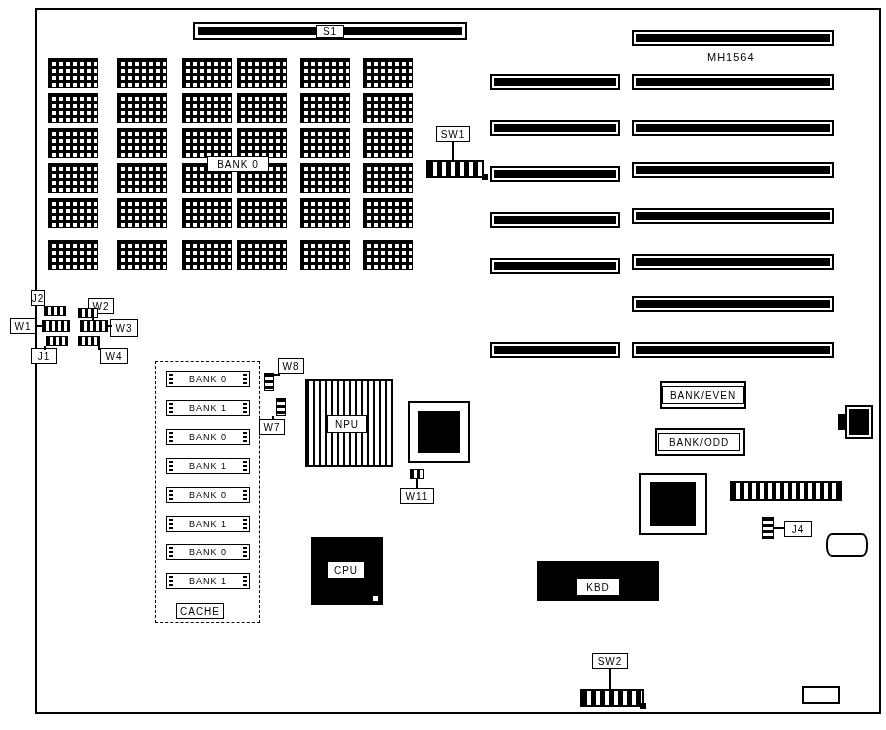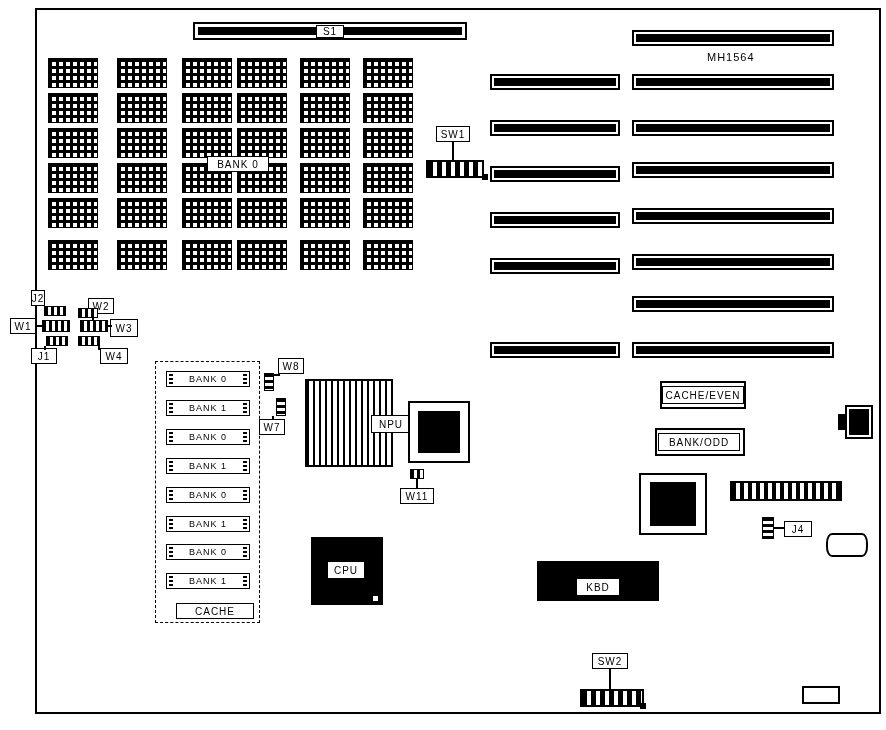--- a/index.html
+++ b/index.html
@@ -181,45 +181,45 @@
 
   <div class="simm" style="left:166px;top:371px;width:84px;height:16px;">BANK 0</div>
   <div class="simm" style="left:166px;top:400px;width:84px;height:16px;">BANK 1</div>
   <div class="simm" style="left:166px;top:429px;width:84px;height:16px;">BANK 0</div>
   <div class="simm" style="left:166px;top:458px;width:84px;height:16px;">BANK 1</div>
   <div class="simm" style="left:166px;top:487px;width:84px;height:16px;">BANK 0</div>
   <div class="simm" style="left:166px;top:516px;width:84px;height:16px;">BANK 1</div>
   <div class="simm" style="left:166px;top:544px;width:84px;height:16px;">BANK 0</div>
   <div class="simm" style="left:166px;top:573px;width:84px;height:16px;">BANK 1</div>
 
-  <div class="lbl" style="left:176px;top:603px;width:78px;height:16px;">CACHE</div>
+  <div class="lbl" style="left:176px;top:603px;width:48px;height:16px;">CACHE</div>
 
   <div class="lbl" style="left:278px;top:358px;width:26px;height:16px;">W8</div>
   <div class="jmpv" style="left:264px;top:373px;width:10px;height:18px;"></div>
   <div class="lead" style="left:274px;top:374px;width:6px;height:2px;"></div>
 
   <div class="lbl" style="left:259px;top:419px;width:26px;height:16px;">W7</div>
   <div class="jmpv" style="left:276px;top:398px;width:10px;height:18px;"></div>
   <div class="lead" style="left:272px;top:416px;width:2px;height:4px;"></div>
 
   <div class="pga" style="left:305px;top:379px;width:88px;height:88px;"></div>
-  <div class="lbl" style="left:327px;top:415px;width:40px;height:18px;margin-left:44px;">NPU</div>
+  <div class="lbl" style="left:327px;top:415px;width:40px;height:18px;">NPU</div>
 
   <div class="socket" style="left:408px;top:401px;width:62px;height:62px;"></div>
   <div class="blk" style="left:418px;top:411px;width:42px;height:42px;"></div>
   <div class="jmp" style="left:410px;top:469px;width:14px;height:10px;"></div>
   <div class="lbl" style="left:400px;top:488px;width:34px;height:16px;">W11</div>
   <div class="lead" style="left:416px;top:479px;width:2px;height:9px;"></div>
 
   <div class="blkbox" style="left:311px;top:537px;width:72px;height:68px;background:#000;border-color:#000;"></div>
   <div class="lbl" style="left:327px;top:561px;width:38px;height:18px;">CPU</div>
   <div class="lead" style="left:373px;top:596px;width:5px;height:5px;background:#fff;"></div>
 
   <div class="socket" style="left:660px;top:381px;width:86px;height:28px;"></div>
-  <div class="lbl" style="left:662px;top:386px;width:82px;height:18px;">CACHE/EVEN</div>
+  <div class="lbl" style="left:662px;top:386px;width:82px;height:18px;">BANK/EVEN</div>
 
   <div class="socket" style="left:655px;top:428px;width:90px;height:28px;"></div>
   <div class="lbl" style="left:658px;top:433px;width:82px;height:18px;">BANK/ODD</div>
 
   <div class="socket" style="left:639px;top:473px;width:68px;height:62px;"></div>
   <div class="blk" style="left:650px;top:482px;width:46px;height:44px;"></div>
 
   <div class="conn" style="left:730px;top:481px;width:112px;height:20px;"></div>
   <div class="jmpv" style="left:762px;top:517px;width:12px;height:22px;"></div>
   <div class="lbl" style="left:784px;top:521px;width:28px;height:16px;">J4</div>

